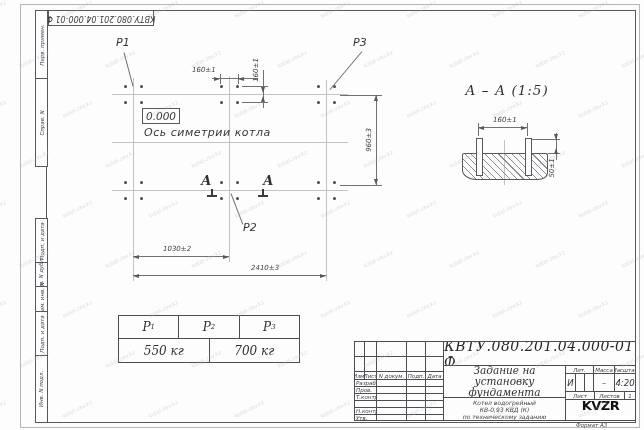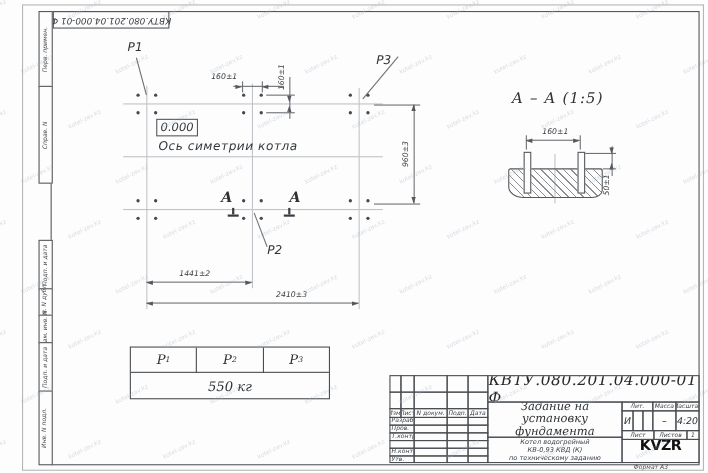--- a/index.html
+++ b/index.html
@@ -138,21 +138,21 @@
         <div class="bolt" style="left: 316.5px; top: 180.5px;"></div>
         <div class="bolt" style="left: 316.5px; top: 196.5px;"></div>
         <div class="bolt" style="left: 332.5px; top: 180.5px;"></div>
         <div class="bolt" style="left: 332.5px; top: 196.5px;"></div>
       </div>
 
     <div class="plabel" style="left:116px;top:36px;font-style:italic;">P1</div>
     <div class="ldr" style="left:124px;top:52px;width:35px;transform:rotate(75deg);"></div>
     <div class="plabel" style="left:243px;top:221px;">P2</div>
     <div class="ldr" style="left:231px;top:193px;width:33px;transform:rotate(69deg);"></div>
-    <div class="plabel" style="left:342px;top:36px;margin-top:12px;">P3</div>
+    <div class="plabel" style="left:353px;top:36px;">P3</div>
     <div class="ldr" style="left:362px;top:51px;width:50px;transform:rotate(130deg);"></div>
 
     <div class="elev">0.000</div>
     <div class="axis-label">Ось симетрии котла</div>
 
     <div class="vl" style="left:220px;top:74px;height:10px;"></div>
     <div class="vl" style="left:238px;top:74px;height:10px;"></div>
     <div class="hl" style="left:212px;top:78px;width:46px;"></div>
     <div class="ar ar-r" style="left:214px;top:76.5px;"></div>
     <div class="ar ar-l" style="left:238px;top:76.5px;"></div>
@@ -175,21 +175,21 @@
     <div class="secA" style="left:201px;top:173px;">А</div>
     <div class="cutbase" style="left:207px;top:195px;"></div>
     <div class="cuttick" style="left:211px;top:189px;"></div>
     <div class="secA" style="left:263px;top:173px;">А</div>
     <div class="cutbase" style="left:258px;top:195px;"></div>
     <div class="cuttick" style="left:262px;top:189px;"></div>
 
     <div class="hl" style="left:133px;top:256px;width:96px;"></div>
     <div class="ar ar-l" style="left:133px;top:254.5px;"></div>
     <div class="ar ar-r" style="left:223px;top:254.5px;"></div>
-    <div class="dim" style="left:163px;top:245px;">1441±2</div>
+    <div class="dim" style="left:163px;top:245px;">1030±2</div>
 
     <div class="hl" style="left:133px;top:275px;width:193px;"></div>
     <div class="ar ar-l" style="left:133px;top:273.5px;"></div>
     <div class="ar ar-r" style="left:320px;top:273.5px;"></div>
     <div class="dim" style="left:251px;top:264px;">2410±3</div>
   </div>
 
   <div>
     <div class="sec-title">А – А (1:5)</div>
 
@@ -223,20 +223,21 @@
           <span>P</span>
           <sub>2</sub>
         </div>
       <div class="lcell">
           <span>P</span>
           <sub>3</sub>
         </div>
     </div>
     <div class="lrow">
       <div class="lcell">550 кг</div>
+      <div class="lcell">700 кг</div>
     </div>
   </div>
 
   <div class="notes">
   </div>
 
   <div class="tb">
 
     <div class="cell small" style="left:0;top:0;width:11px;height:16px;"></div>
     <div class="cell small" style="left:10px;top:0;width:13px;height:16px;"></div>

